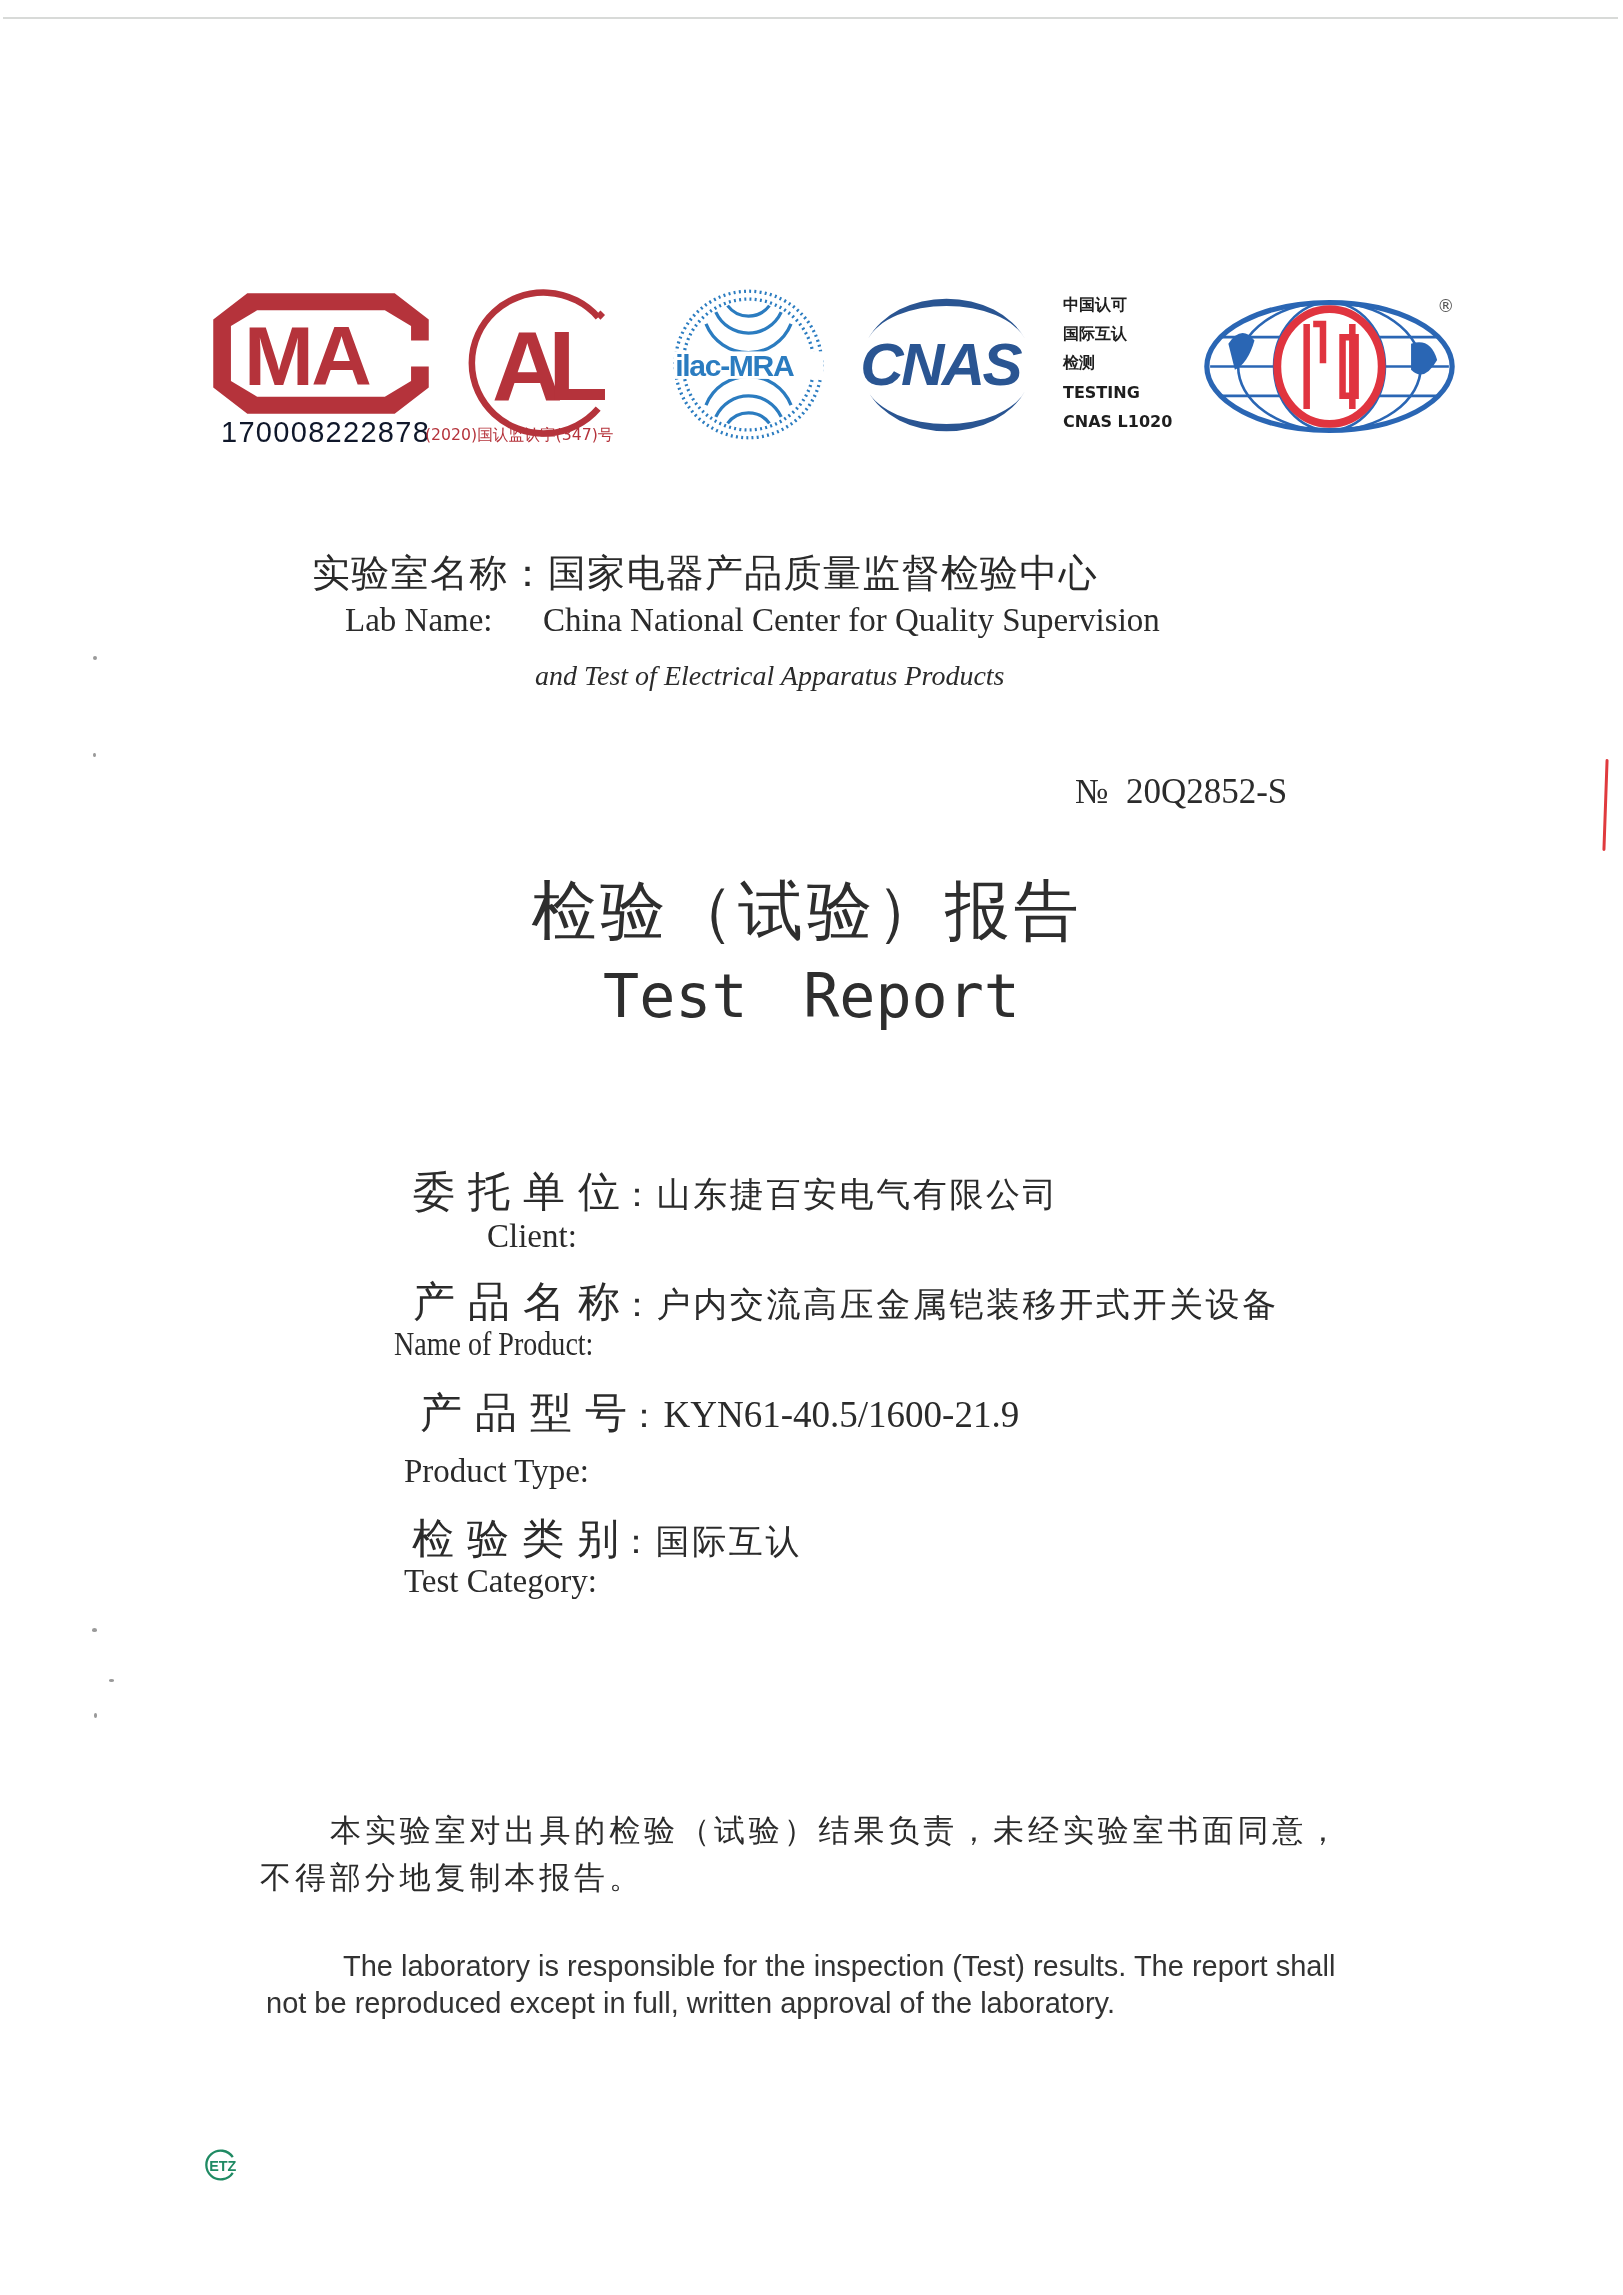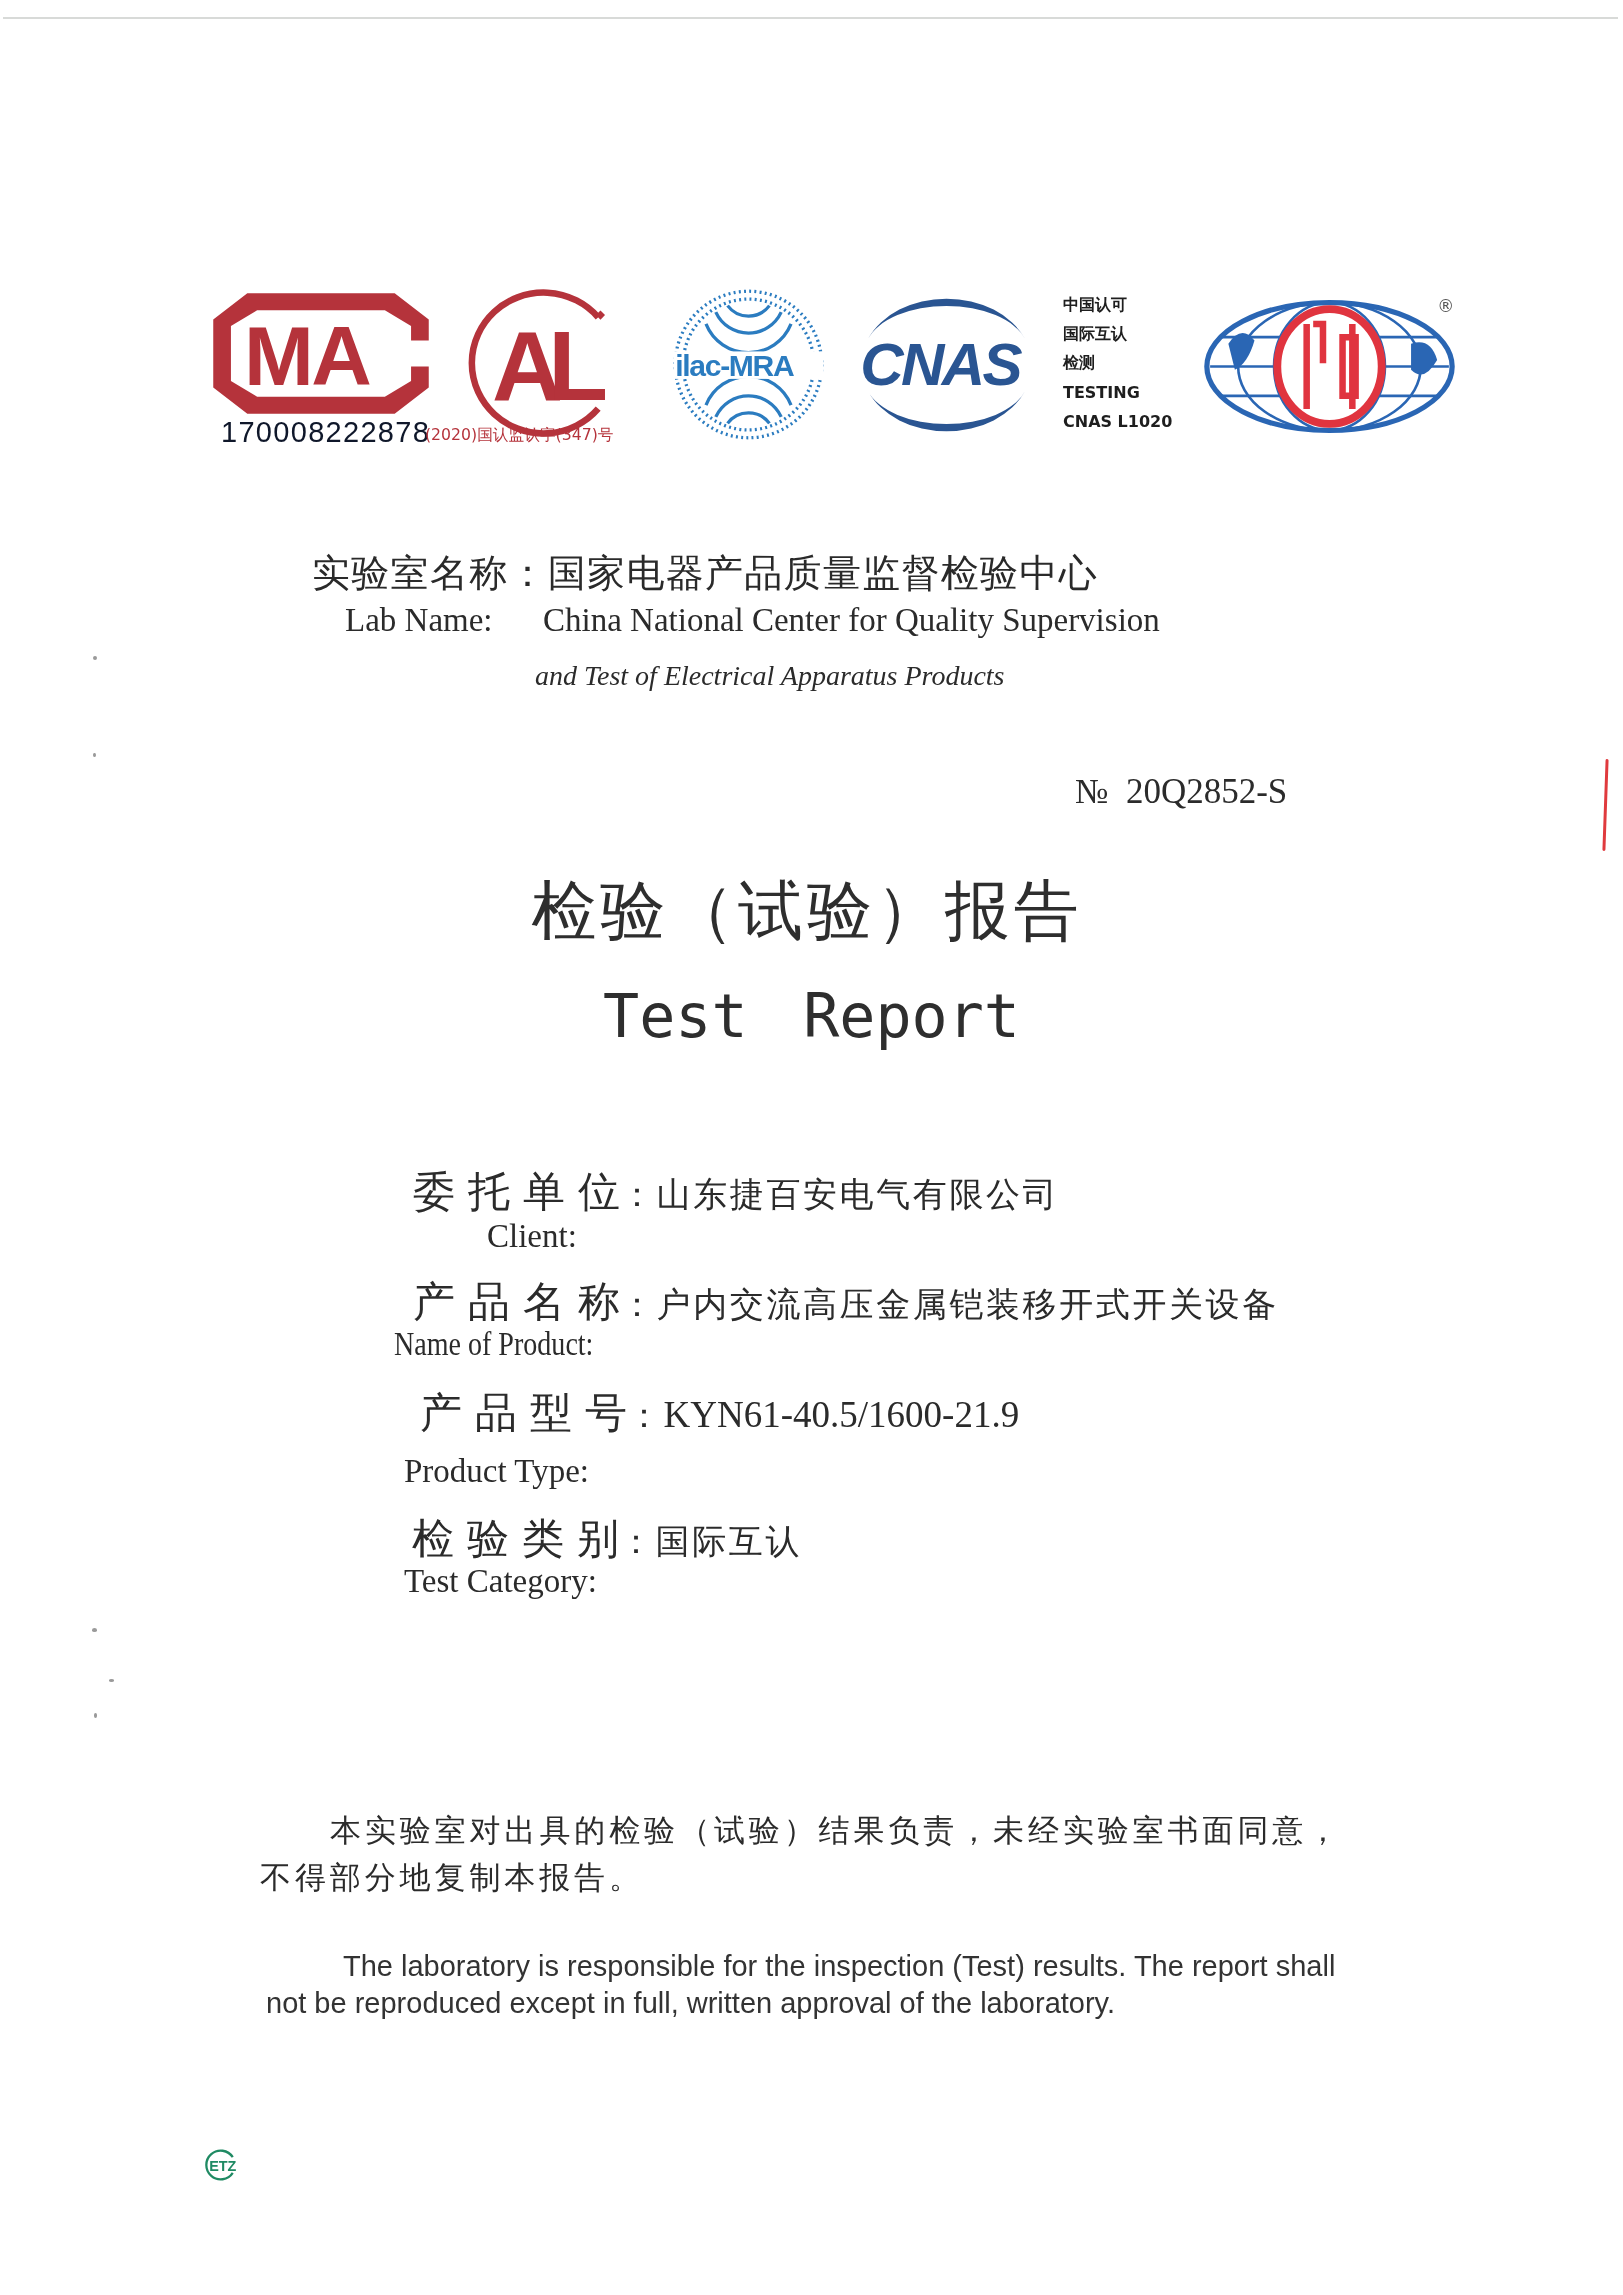--- a/index.html
+++ b/index.html
@@ -15,21 +15,21 @@
   .cma-sub { left:425px; top:425px; font-size:15.7px; color:#b5333b; font-family:"DejaVu Sans",sans-serif; }
   .cnas-text { left:1063px; font-size:16px; font-weight:bold; color:#1e1e1e; font-family:"DejaVu Sans",sans-serif; line-height:29px; }
 
   .lab-cn { left:312px; top:548px; font-size:38px; font-family:"DejaVu Sans",sans-serif; color:#2a2a2a; letter-spacing:1.3px; }
   .lab-en-label { left:345px; top:602px; font-size:33px; }
   .lab-en-1 { left:543px; top:602px; font-size:33px; }
   .lab-en-2 { left:535px; top:660px; font-size:28px;font-style:italic; }
 
   .report-no { left:1075px; top:772px; font-size:35px; }
   .title-cn { left:0; width:1614px; text-align:center; top:867px; font-size:65px; font-family:"DejaVu Sans",sans-serif; letter-spacing:3.9px; color:#2e2e2e; }
-  .title-en { left:0; width:1623px; text-align:center; top:961px; font-size:60px; font-family:"DejaVu Sans Mono",monospace; color:#2e2e2e; word-spacing:19.6px;margin-top:20px; }
+  .title-en { left:0; width:1623px; text-align:center; top:961px; font-size:60px; font-family:"DejaVu Sans Mono",monospace; color:#2e2e2e; word-spacing:19.6px; }
 
   .fld-cn-label { font-size:42px; font-family:Liberation Sans, sans-serif; letter-spacing:13px; }
   .fld-cn-value { font-size:34px; font-family:"DejaVu Serif",serif; letter-spacing:2.6px; }
   .fld-en { font-size:33px; }
 
   .disc-cn { font-size:31px; font-family:"DejaVu Serif",serif; letter-spacing:3.9px; }
   .disc-en { font-size:29px; font-family:"Liberation Sans",sans-serif; color:#333; }
 
   .etz { position:absolute; left:204px; top:2148px; width:34px; height:34px; }
   .scan-dot { position:absolute; background:#9a9a9a; border-radius:50%; }

